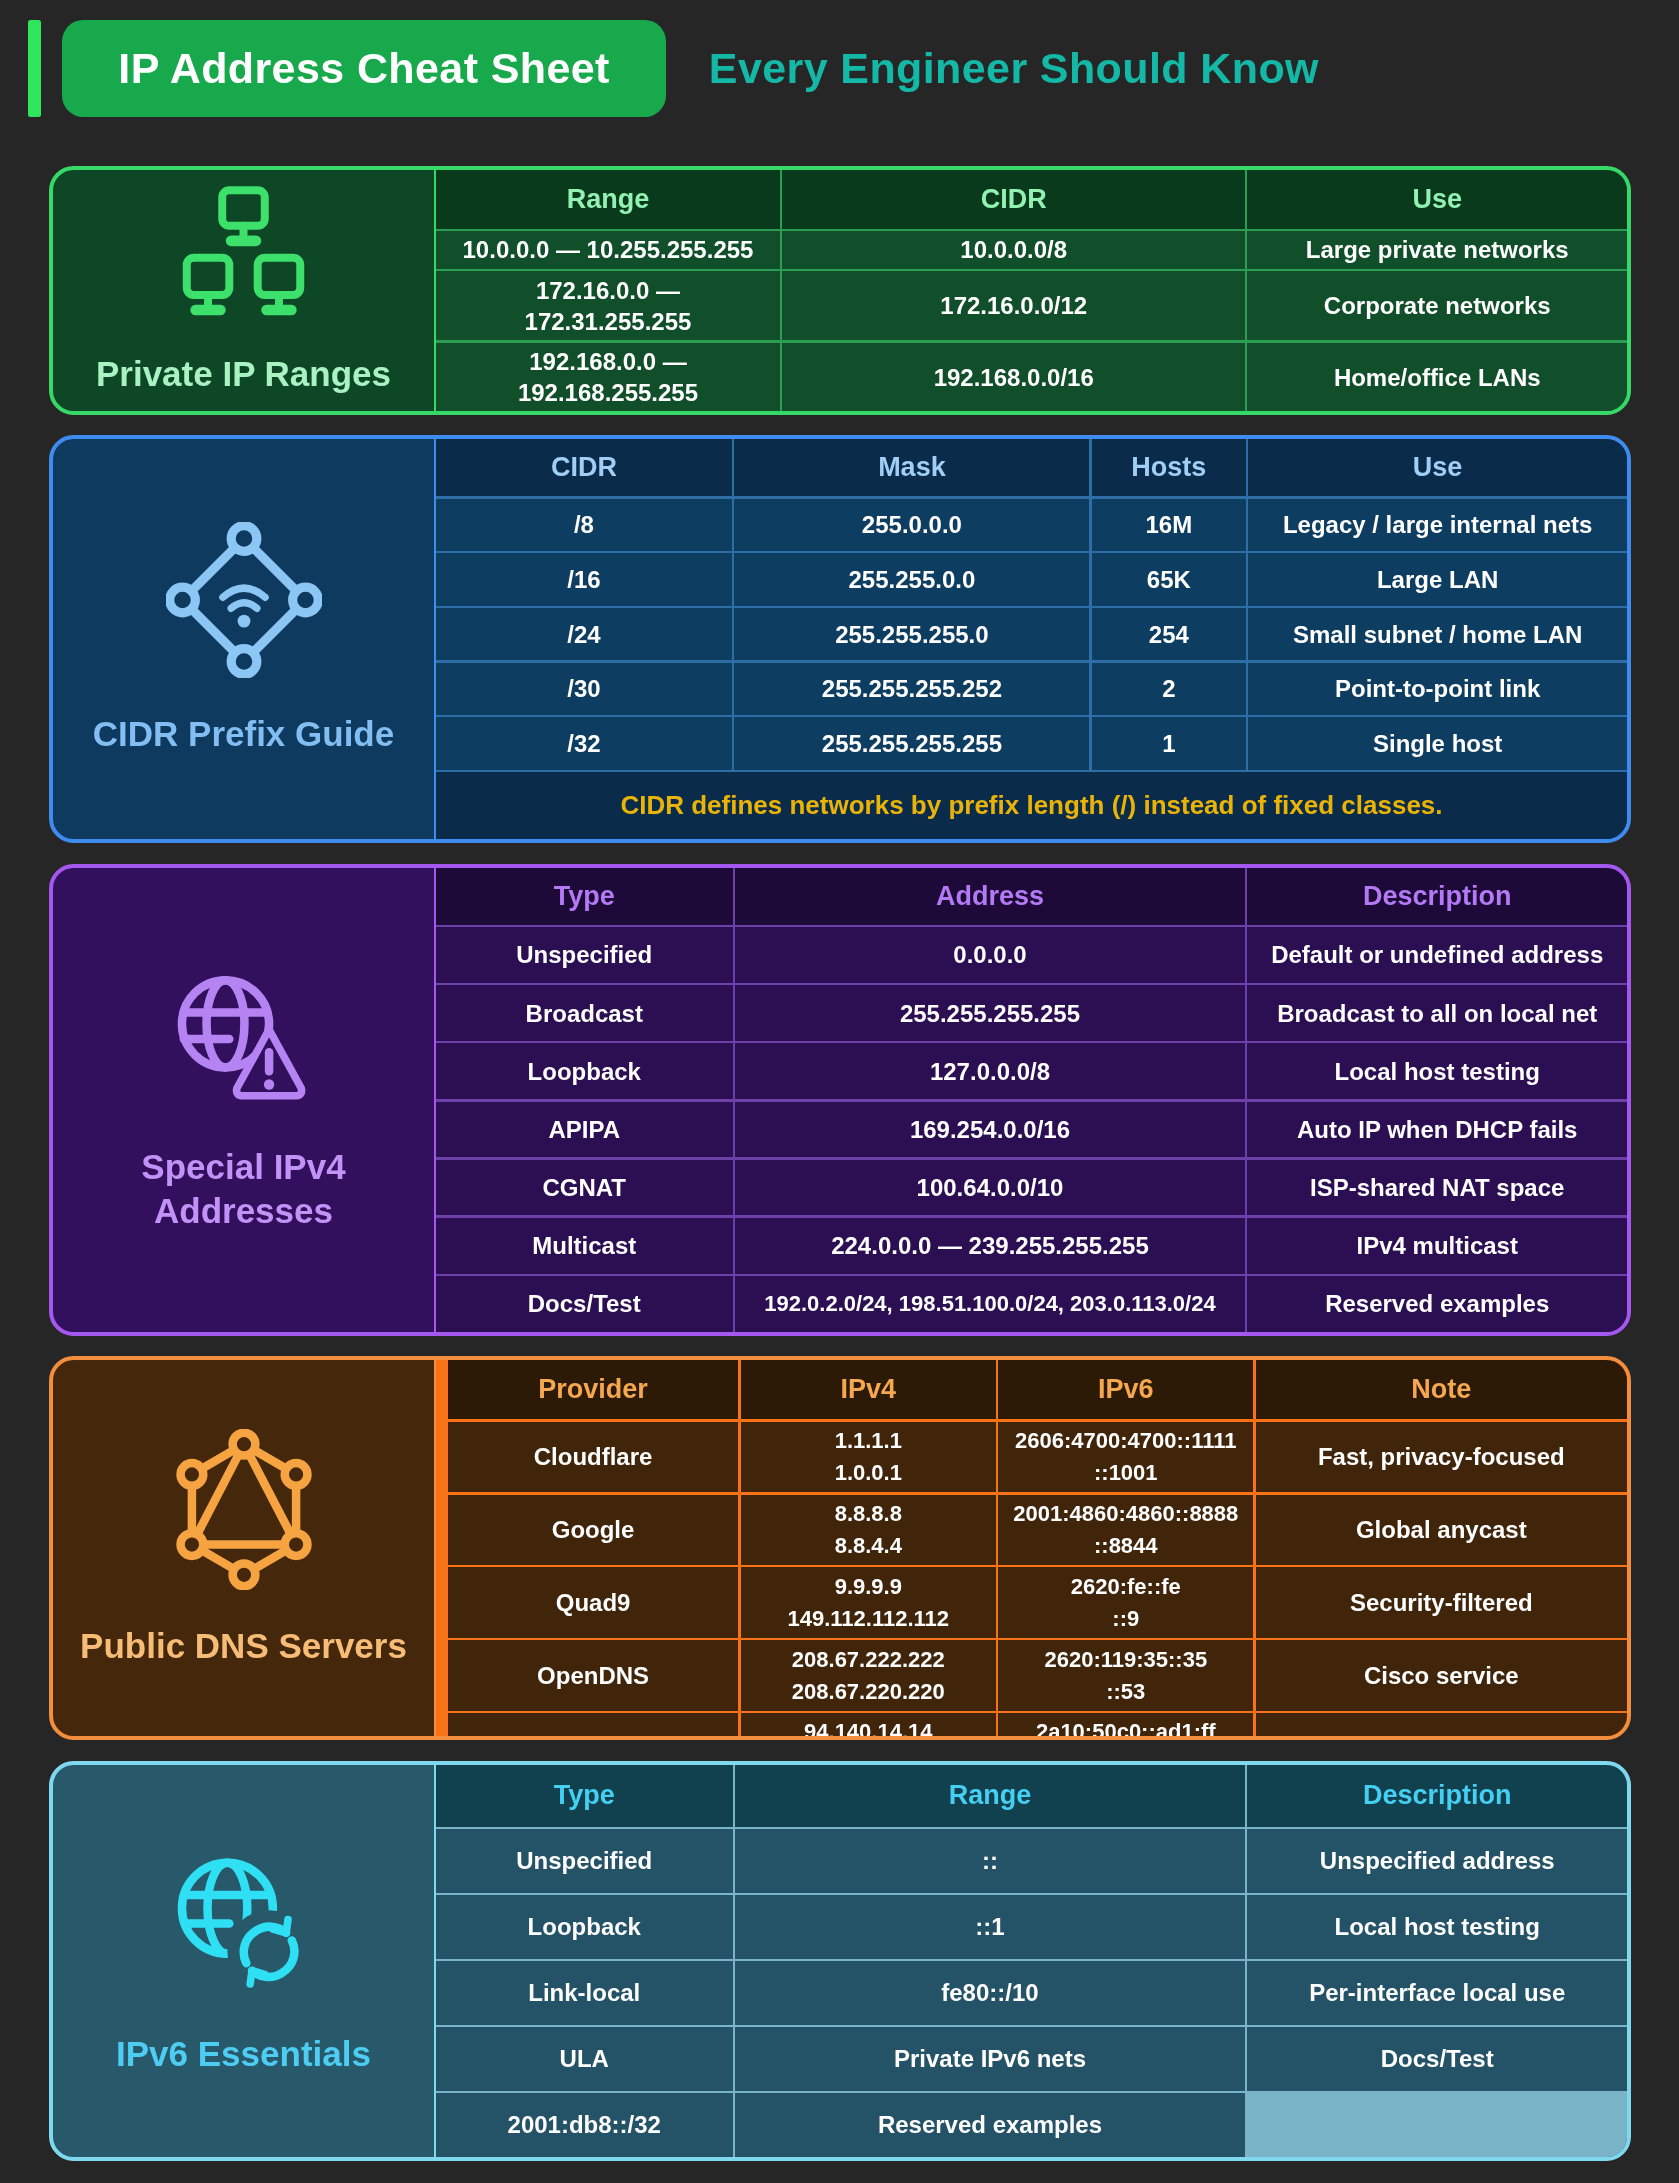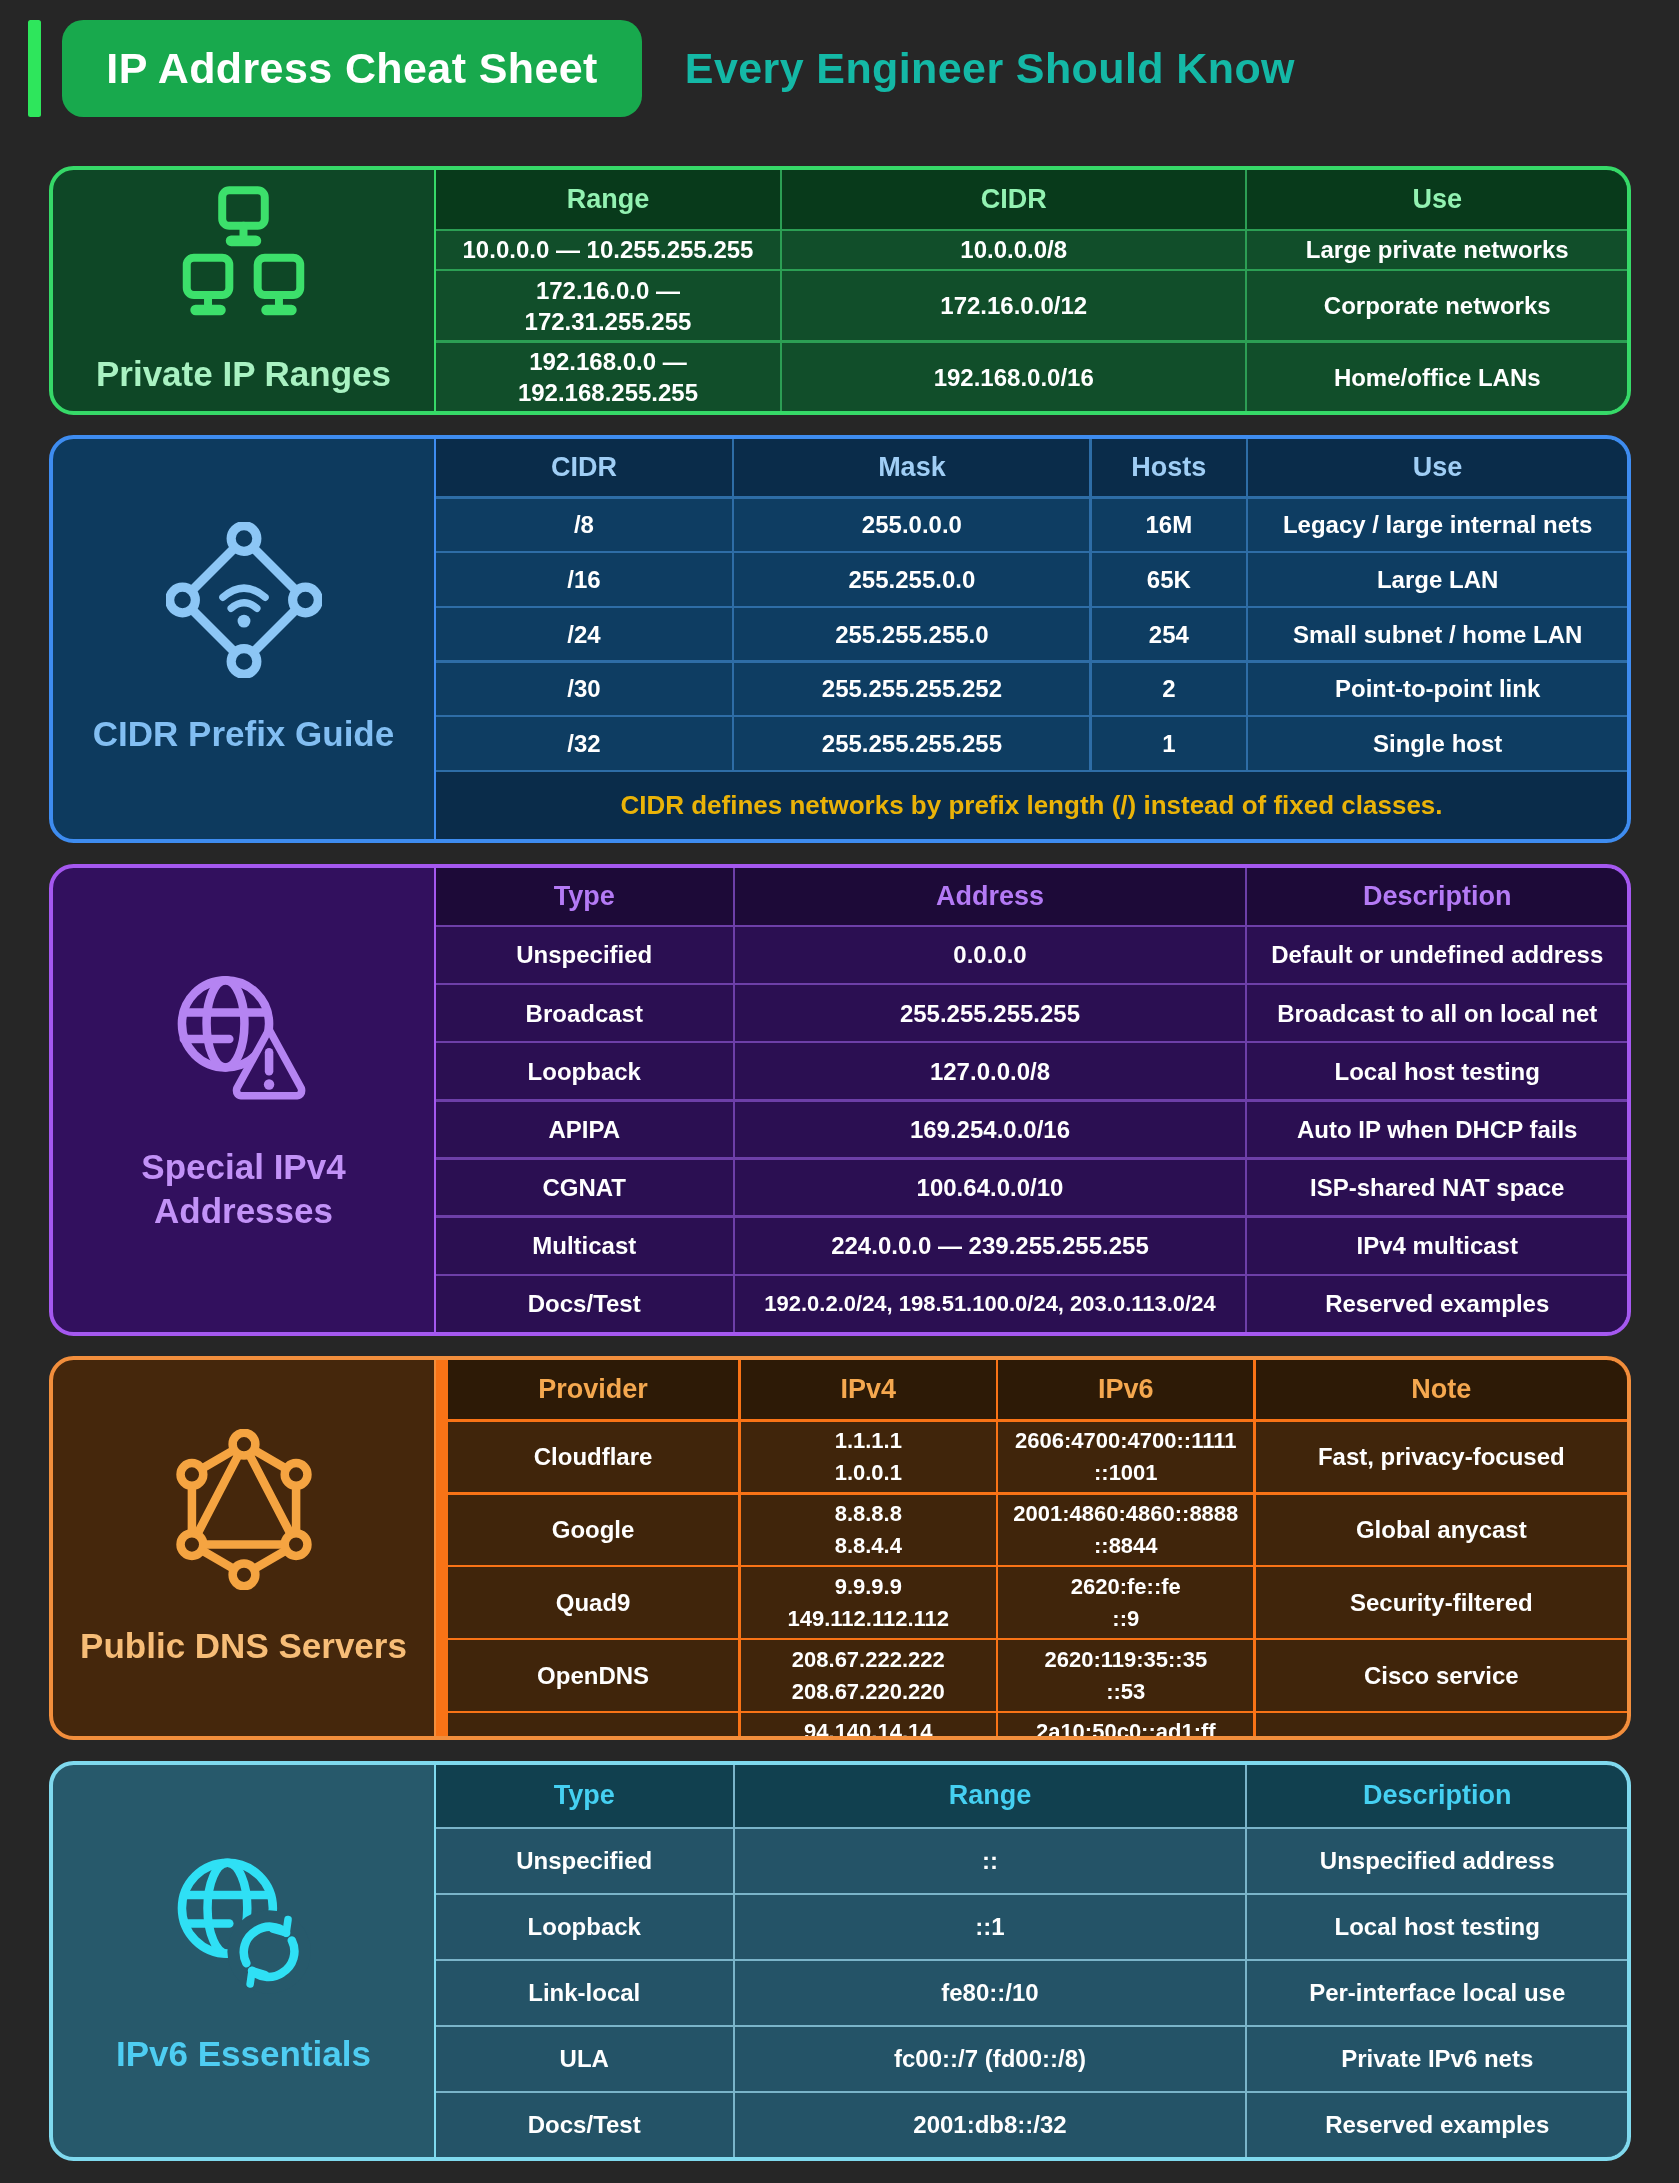--- a/index.html
+++ b/index.html
@@ -7,21 +7,21 @@
     width:1680px;height:2183px;
     background:#262626;
     font-family:"Liberation Sans","DejaVu Sans",sans-serif;
     font-weight:700;
     -webkit-font-smoothing:antialiased;
   }
   
   .hdr{display:flex;align-items:stretch;height:97px;margin:19.7px 0 0 28px;}
   .hdr-bar{width:13px;background:#2ee65c;border-radius:2.5px;}
   .hdr-pill{margin-left:21.3px;background:#18a94d;border-radius:21.3px;
-    display:flex;align-items:center;padding:0 44px;
+    display:flex;align-items:center;padding:0 56px;
     color:#ffffff;font-size:43px;letter-spacing:0.4px;}
   .hdr-title{margin-left:43px;align-self:center;color:#14b8a6;font-size:43px;letter-spacing:0.4px;}
   
   .cards{display:flex;flex-direction:column;gap:20.5px;margin:49px 49px 0 49px;}
   .card{display:flex;border-radius:24.6px;overflow:hidden;box-sizing:border-box;border:4.1px solid;}
   .panel{flex:0 0 381px;display:flex;flex-direction:column;align-items:center;justify-content:center;gap:34px;padding:8.2px 16.4px;box-sizing:border-box;}
   .panel svg{display:block;}
   .card-title{font-size:35px;text-align:center;line-height:1.25;}
   .tbl{flex:1;display:grid;gap:2.5px;border-left:2.5px solid;box-sizing:border-box;}
   .cell{display:flex;align-items:center;justify-content:center;text-align:center;
@@ -277,21 +277,20 @@
       <div class="cell">Unspecified</div>
       <div class="cell">::</div>
       <div class="cell">Unspecified address</div>
       <div class="cell">Loopback</div>
       <div class="cell">::1</div>
       <div class="cell">Local host testing</div>
       <div class="cell">Link-local</div>
       <div class="cell">fe80::/10</div>
       <div class="cell">Per-interface local use</div>
       <div class="cell">ULA</div>
-      <div class="cell">fc00::/7 (fd00::/8)</div>
       <div class="cell">Private IPv6 nets</div>
       <div class="cell">Docs/Test</div>
       <div class="cell">2001:db8::/32</div>
       <div class="cell">Reserved examples</div>
     </div>
   </section>
 
 </div>
 
 

